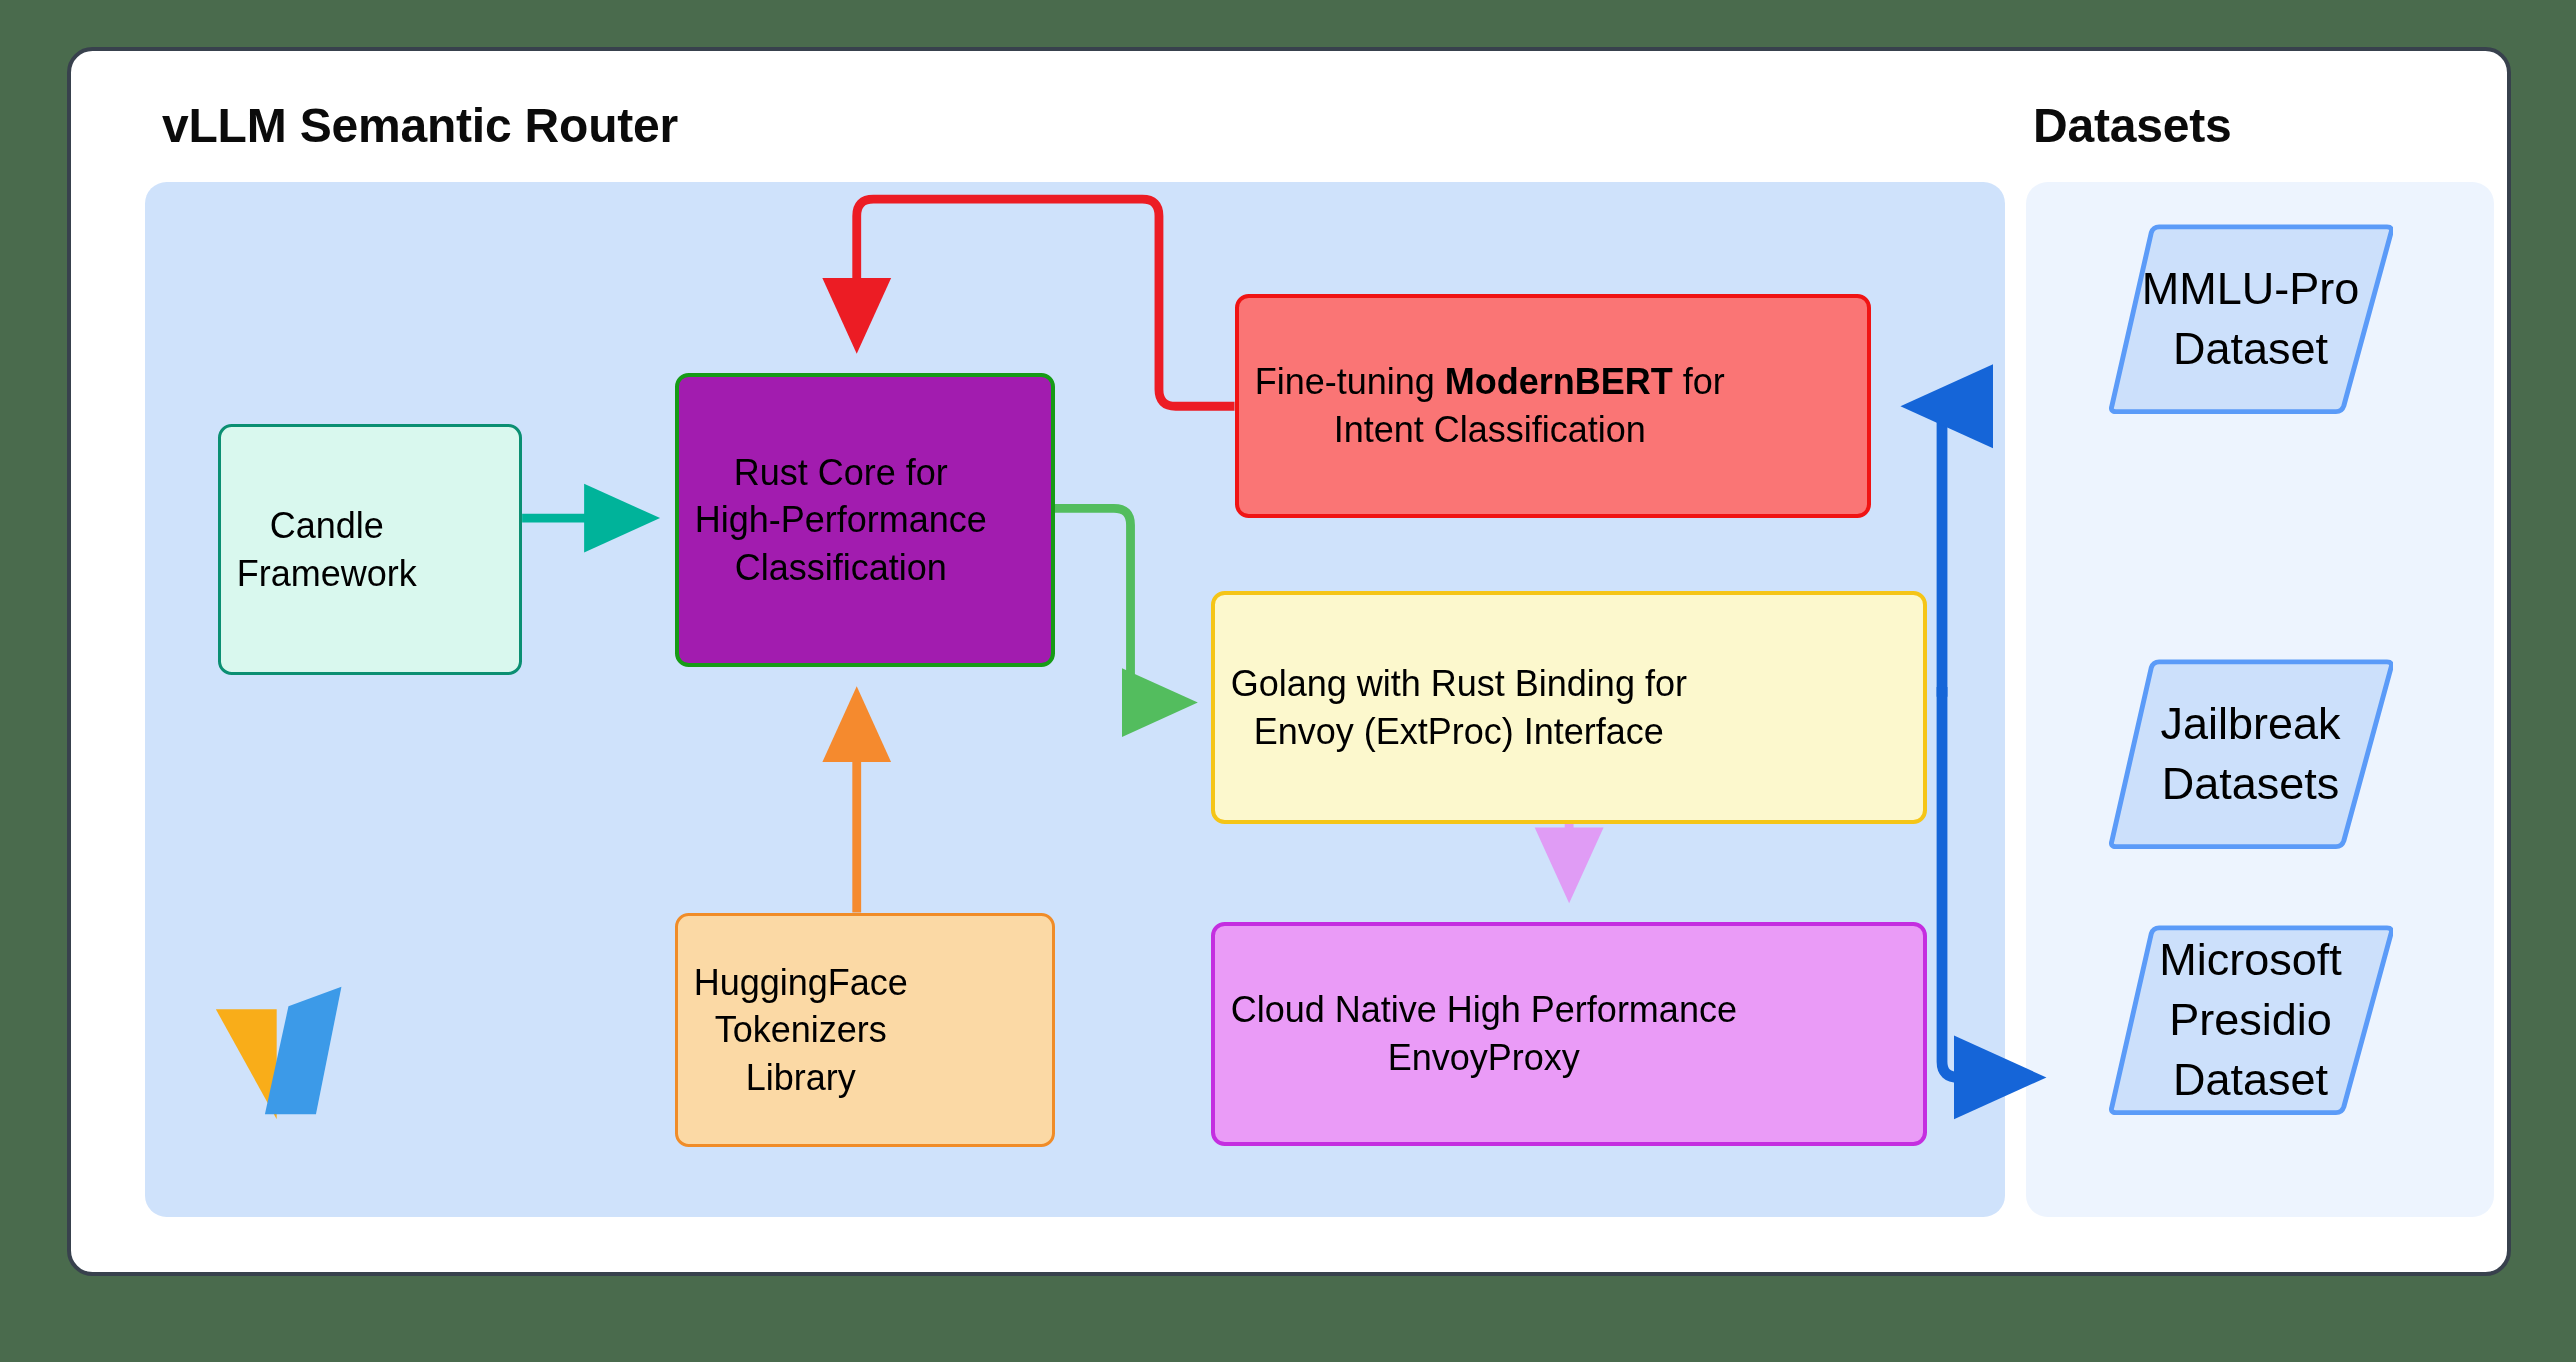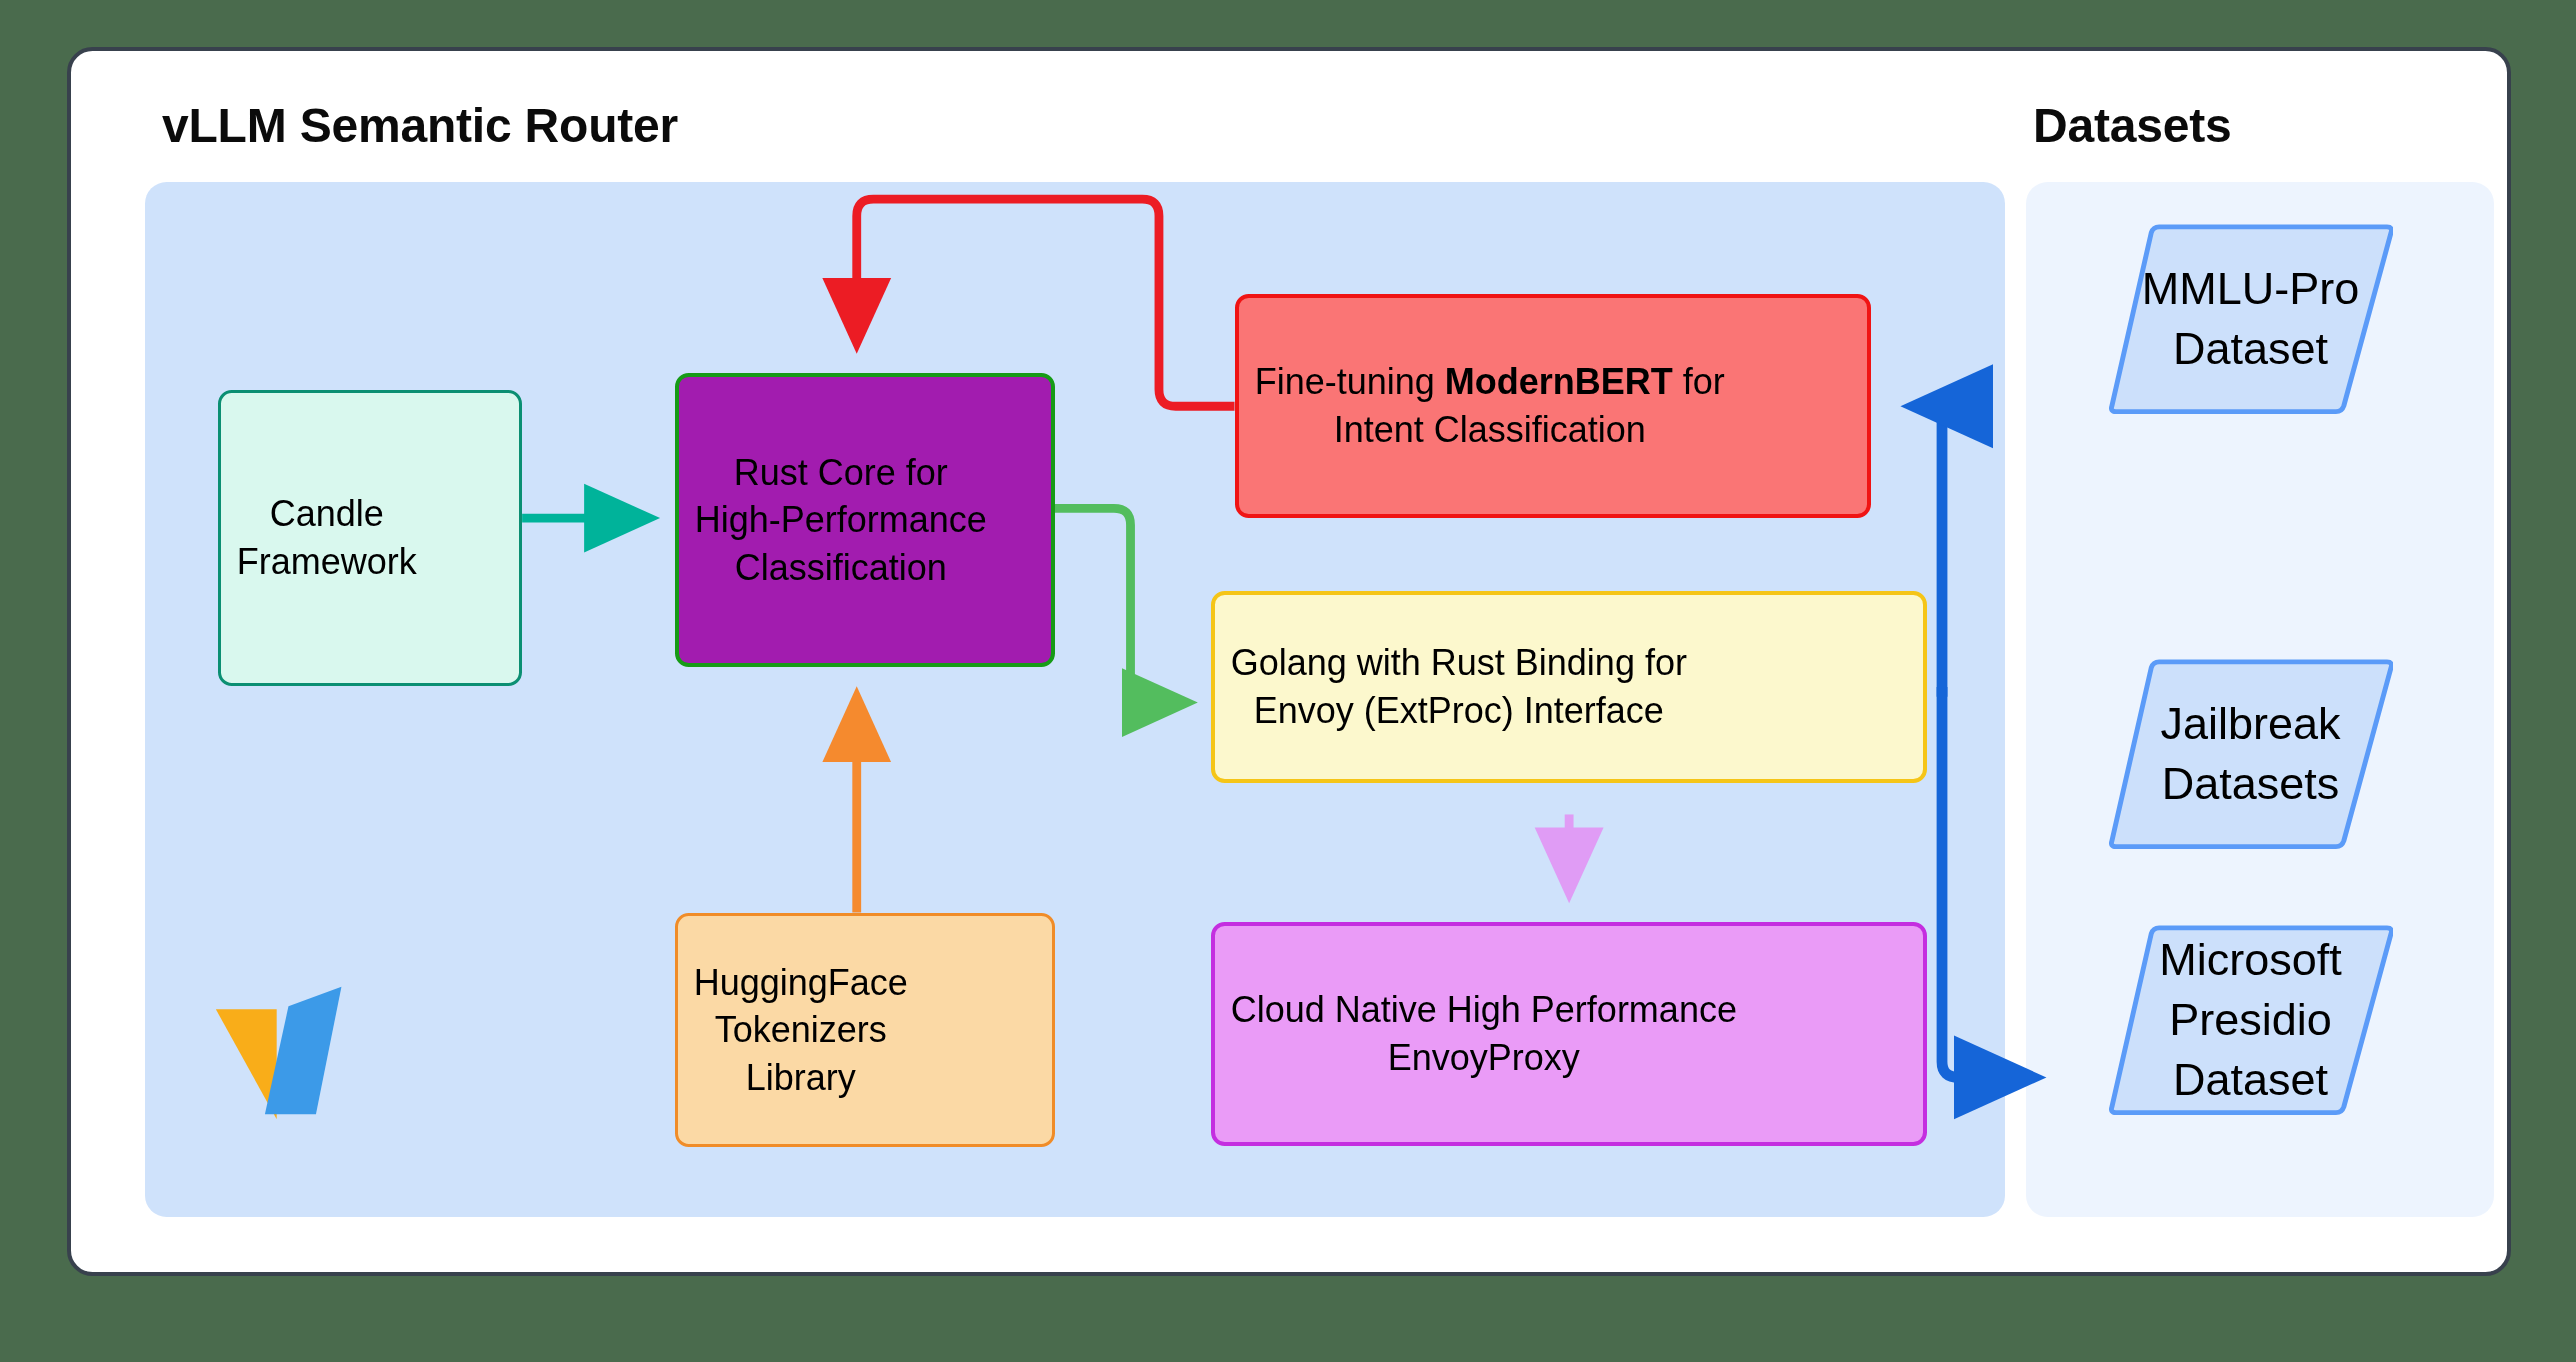--- a/index.html
+++ b/index.html
@@ -77,37 +77,37 @@
     border-radius: 13.7px;
     color: #000000;
     font-size: 36px;
     line-height: 1.32;
     padding: 7.9px 15.7px;
   }
   .node .ln { display: block; }
   .node b { font-weight: bold; }
 
   #n-candle {
-    left: 218px; top: 390px; width: 304px; height: 296px;
+    left: 218px; top: 424px; width: 304px; height: 251px;
     background: #d9f8ee; border: 3.9px solid #0b8f72;
   }
   #n-rust {
     left: 675px; top: 373px; width: 380px; height: 294px;
     background: #a21caf; border: 4.9px solid #169b16;
   }
   #n-hf {
     left: 675px; top: 913px; width: 380px; height: 234px;
     background: #fbd9a5; border: 3.9px solid #f08c28;
   }
   #n-bert {
     left: 1235px; top: 294px; width: 636px; height: 224px;
     background: #fa7575; border: 4.9px solid #f01414;
   }
   #n-golang {
-    left: 1211px; top: 591px; width: 716px; height: 192px;
+    left: 1211px; top: 591px; width: 716px; height: 233px;
     background: #fcf8cd; border: 4.9px solid #f5c517;
   }
   #n-envoy {
     left: 1211px; top: 922px; width: 716px; height: 224px;
     background: #ea9bf7; border: 4.9px solid #c42ee0;
   }
 
   
   .para {
     position: absolute;

